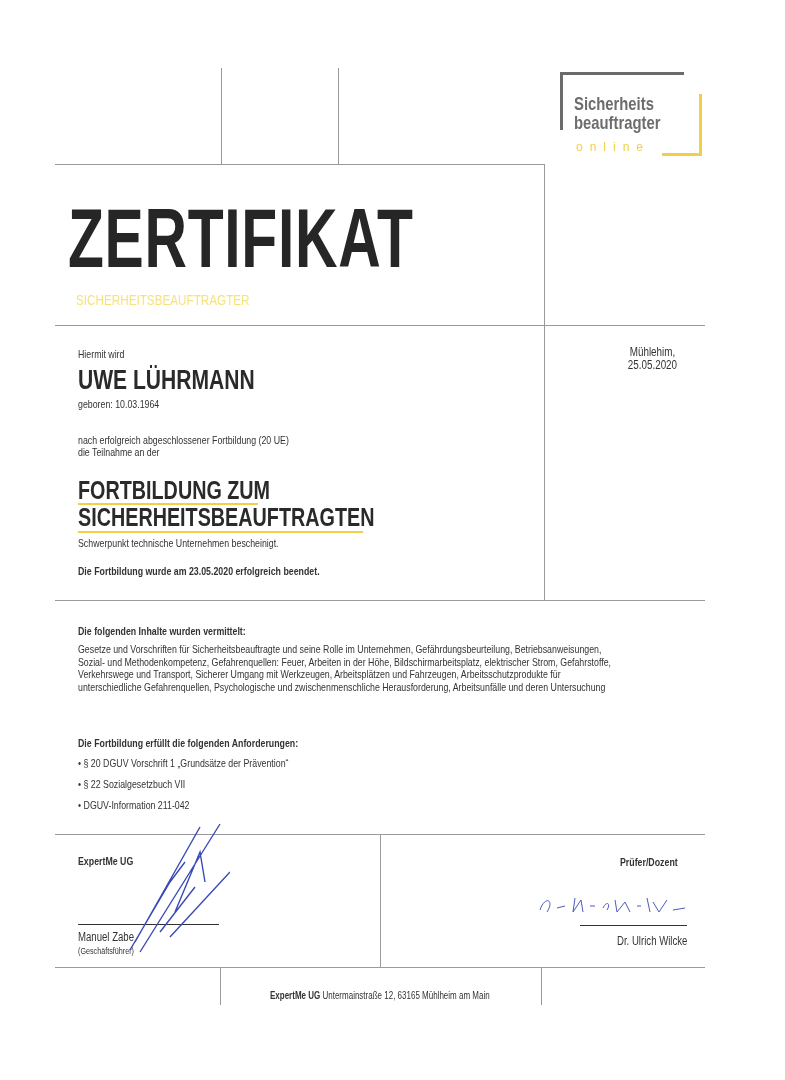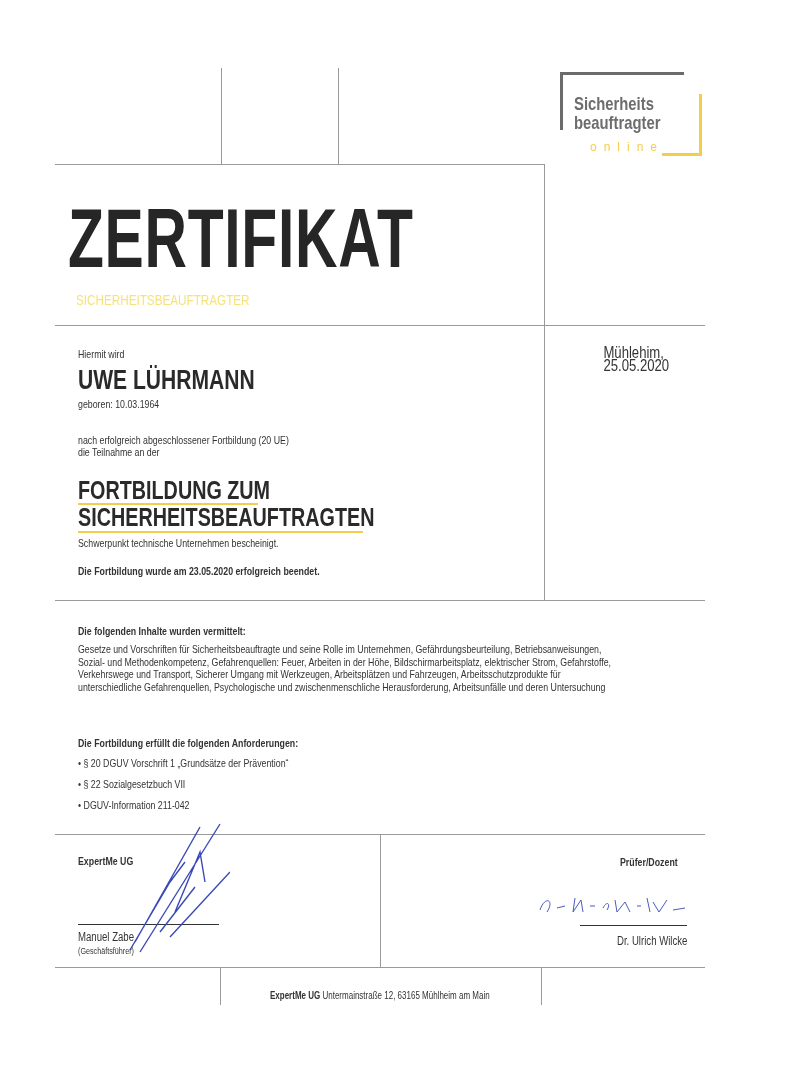--- a/index.html
+++ b/index.html
@@ -14,31 +14,31 @@
 
     
     .logo { position: absolute; left: 558px; top: 72px; width: 150px; height: 86px; }
     .logo .bar-top { position: absolute; left: 2px; top: 0; width: 124px; height: 3px; background: #6b6b6b; }
     .logo .bar-left { position: absolute; left: 2px; top: 0; width: 3px; height: 58px; background: #6b6b6b; }
     .logo .bar-right { position: absolute; left: 141px; top: 22px; width: 3px; height: 62px; background: #f2cf4a; }
     .logo .bar-bottom { position: absolute; left: 104px; top: 81px; width: 40px; height: 3px; background: #f2cf4a; }
     .logo .l1, .logo .l2 { position: absolute; left: 16px; font-weight: bold; color: #6d6d6d; font-size: 19px; line-height: 19px; transform: scaleX(0.78); transform-origin: left top; white-space: nowrap; }
     .logo .l1 { top: 22px; }
     .logo .l2 { top: 41px; }
-    .logo .l3 { position: absolute; left: 32px; top: 68px; color: #f2cf4a; font-size: 12px; letter-spacing: 7px; white-space: nowrap; }
+    .logo .l3 { position: absolute; left: 18px; top: 68px; color: #f2cf4a; font-size: 12px; letter-spacing: 7px; white-space: nowrap; }
 
     .title { position: absolute; left: 68px; top: 196px; font-weight: bold; font-size: 84px; line-height: 84px; color: #262626; letter-spacing: 1px; transform: scaleX(0.70); transform-origin: left top; white-space: nowrap; }
     .subtitle { position: absolute; left: 76px; top: 292px; color: #f6e27a; font-size: 15px; line-height: 16px; transform: scaleX(0.78); transform-origin: left top; white-space: nowrap; }
 
     .small { font-size: 11px; line-height: 13px; color: #333; transform: scaleX(0.80); transform-origin: left top; white-space: nowrap; position: absolute; }
     .bold { font-weight: bold; }
     .name { position: absolute; left: 78px; top: 366px; font-weight: bold; font-size: 27px; line-height: 28px; color: #2a2a2a; transform: scaleX(0.78); transform-origin: left top; white-space: nowrap; }
     .course { position: absolute; left: 78px; font-weight: bold; font-size: 26px; line-height: 26px; color: #2a2a2a; transform: scaleX(0.76); transform-origin: left top; white-space: nowrap; }
     .uline { position: absolute; height: 2px; background: #f2cf4a; }
-    .place { position: absolute; right: 116px; top: 346px; text-align: left; font-size: 16px; line-height: 13px; color: #333; }
+    .place { position: absolute; right: 108px; top: 346px; text-align: center; font-size: 12px; line-height: 13px; color: #333; }
     .place span { display: block; }
 
     .para { position: absolute; left: 78px; top: 643px; font-size: 11px; line-height: 12.5px; color: #333; transform: scaleX(0.80); transform-origin: left top; white-space: nowrap; }
     .para div { white-space: nowrap; }
     .req { position: absolute; left: 78px; font-size: 11px; line-height: 13px; color: #333; transform: scaleX(0.80); transform-origin: left top; white-space: nowrap; }
   </style>
 </head>
 <body>
 
 <div class="line-v" style="left:221px; top:68px; height:97px;"></div>

